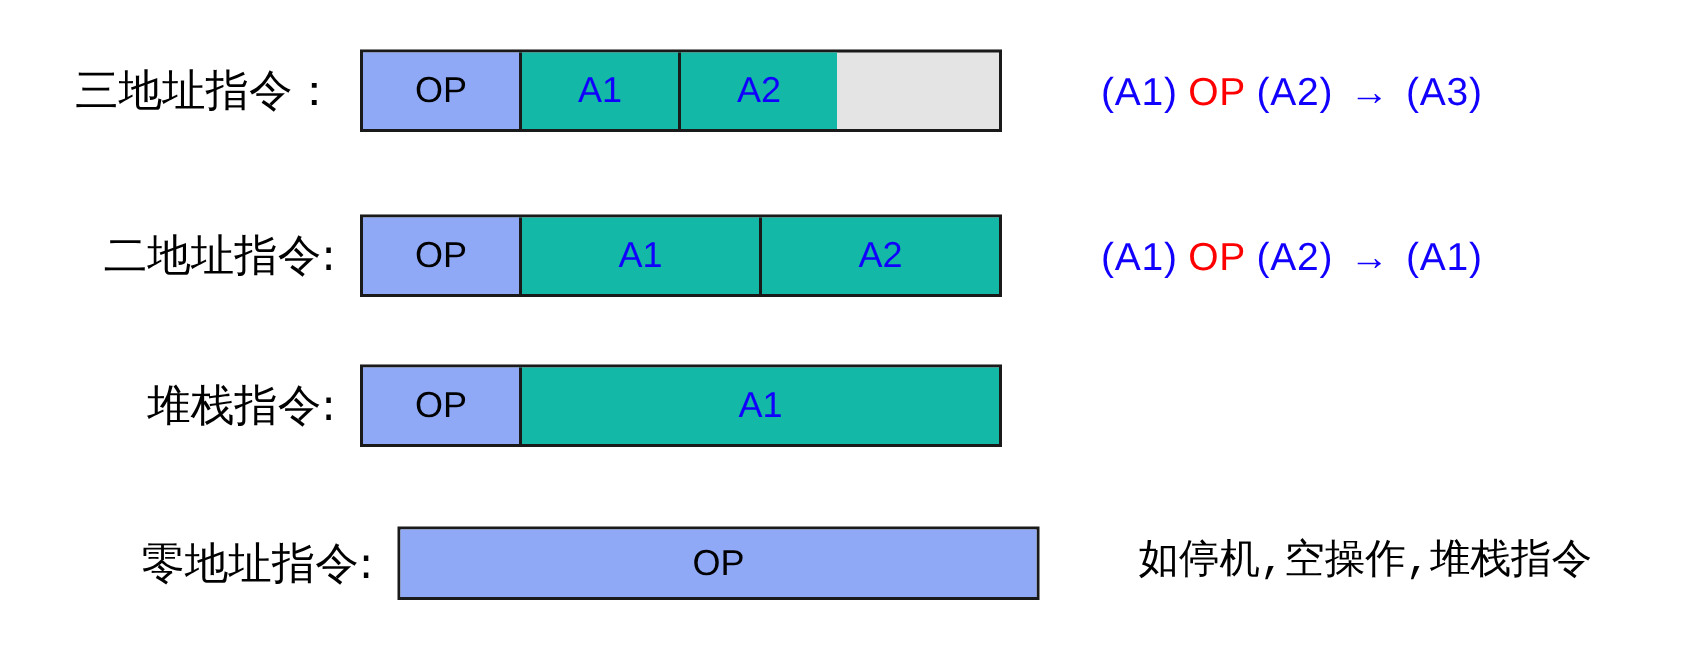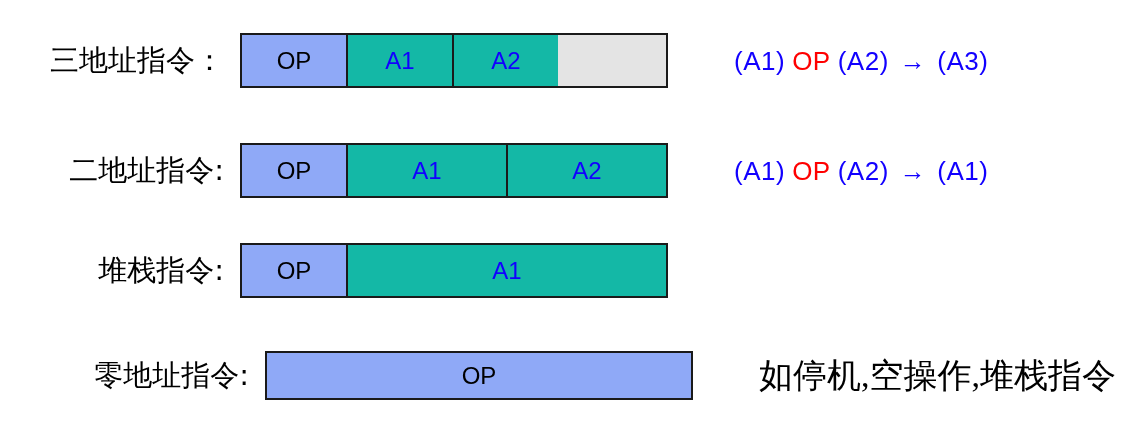--- a/index.html
+++ b/index.html
@@ -100,25 +100,25 @@
     color: #ff0000;
   }
   .expr .arrow {
     color: #1200ff;
     padding: 0 4px;
   }
   .expr .sp { display: inline-block; width: 7px; }
 
   .note {
     margin-left: 66px;
-    font-size: 34px;
+    font-size: 27px;
     line-height: 1;
     color: #000000;
     white-space: nowrap;
-    font-family: Liberation Serif, serif;
+    font-family: Liberation Mono, monospace;
     text-align: center;
   }
 
   
   #row-3addr { top: 33px;  height: 55px; }
   #row-2addr { top: 143px; height: 55px; }
   #row-1addr { top: 243px; height: 55px; }
   #row-0addr { top: 351px; height: 49px; margin-left: 25px; }
 </style>
 </head>

